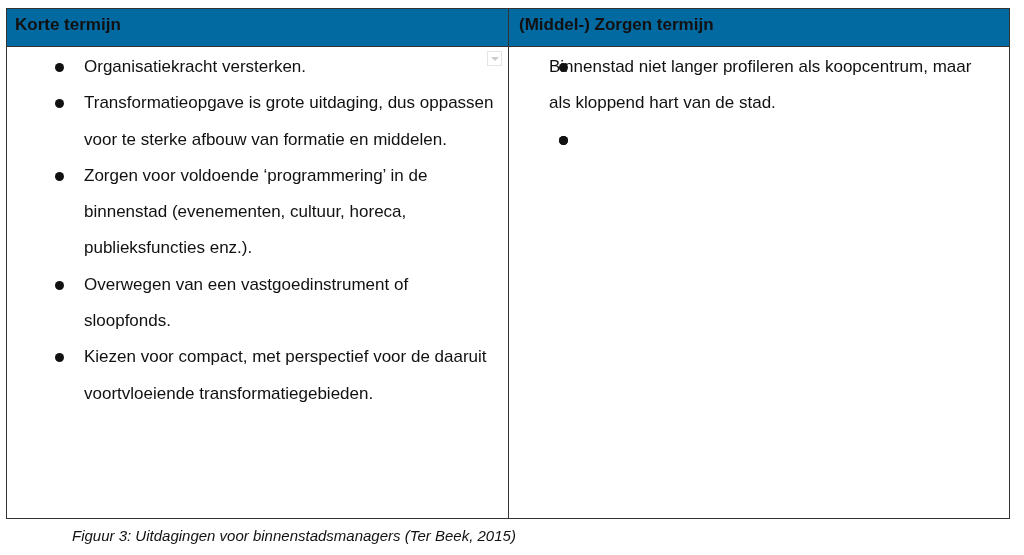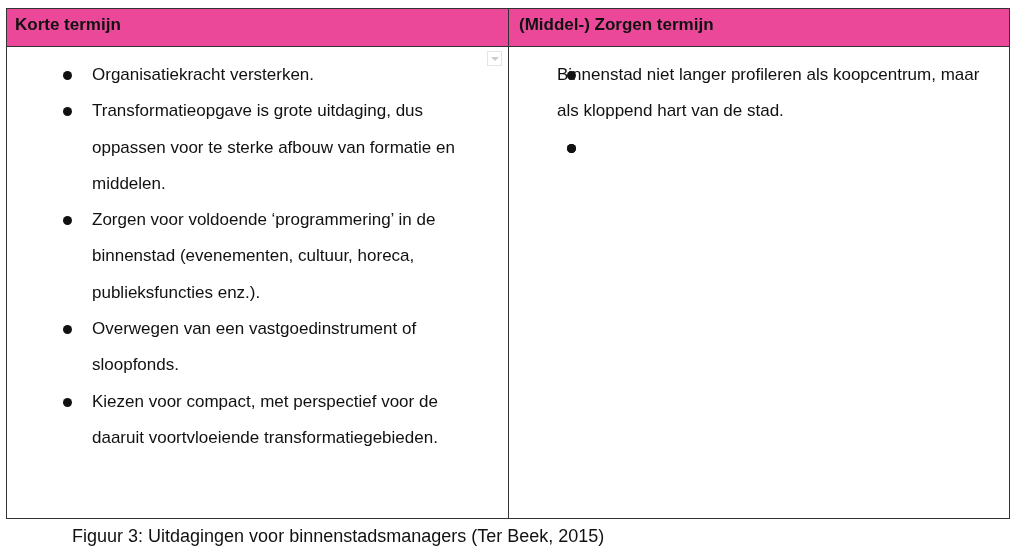--- a/index.html
+++ b/index.html
@@ -1,40 +1,40 @@
 <!DOCTYPE html>
 <html><head>
 <meta charset="utf-8">
 <style>
   html, body { margin: 0; padding: 0; background: #ffffff; }
   body { width: 1024px; height: 555px; position: relative; overflow: hidden;
          font-family: "Liberation Sans", sans-serif; color: #111; }
   .tbl { position: absolute; left: 6px; top: 8px; width: 1004px; height: 511px;
          border: 1.5px solid #333; box-sizing: border-box; }
-  .hdr { position: absolute; left: 0; top: 0; right: 0; height: 38px; background: #ec4899;
+  .hdr { position: absolute; left: 0; top: 0; right: 0; height: 38px; background: #0369a1;
          border-bottom: 1.5px solid #333; box-sizing: border-box; }
   .vdiv { position: absolute; left: 501px; top: 0; bottom: 0; width: 0; border-left: 1.5px solid #333; }
   .hcell { position: absolute; top: 0; height: 36px; line-height: 32px; font-weight: bold; font-size: 17px; }
   .hcell.left { left: 8px; }
   .hcell.right { left: 512px; }
   .col { position: absolute; top: 40px; }
   .col.left { left: 0; width: 500px; }
   .col.right { left: 503px; width: 500px; }
-  ul { list-style: none; margin: 8px; padding: 0; }
+  ul { list-style: none; margin: 0; padding: 0; }
   li { position: relative; font-size: 17px; line-height: 36.3px; }
   .col.left li { padding-left: 77px; padding-right: 10px; }
   .col.right li { padding-left: 39px; padding-right: 20px; }
   .bullet { position: absolute; top: 14px; width: 9px; height: 9px; border-radius: 50%; background: #111; }
   .col.left .bullet { left: 48px; }
   .col.right .bullet { left: 49px; }
   .dropdown { position: absolute; left: 487px; top: 51px; width: 15px; height: 15px;
               border: 1px solid #e4e4e4; box-sizing: border-box; background: #fff; }
   .dropdown:after { content: ""; position: absolute; left: 3px; top: 5px; border-left: 4px solid transparent;
                     border-right: 4px solid transparent; border-top: 4px solid #ccc; }
-  .caption { position: absolute; left: 72px; top: 524px; font-size: 18px; line-height: 24px; }
+  .caption { position: absolute; left: 72px; top: 524px; font-size: 15px; line-height: 24px; font-style: italic; }
 </style>
 </head>
 <body>
 
 <div class="tbl">
   <div class="hdr">
     <div class="hcell left">Korte termijn</div>
     <div class="hcell right">(Middel-) Zorgen termijn</div>
   </div>
   <div class="vdiv"></div>

